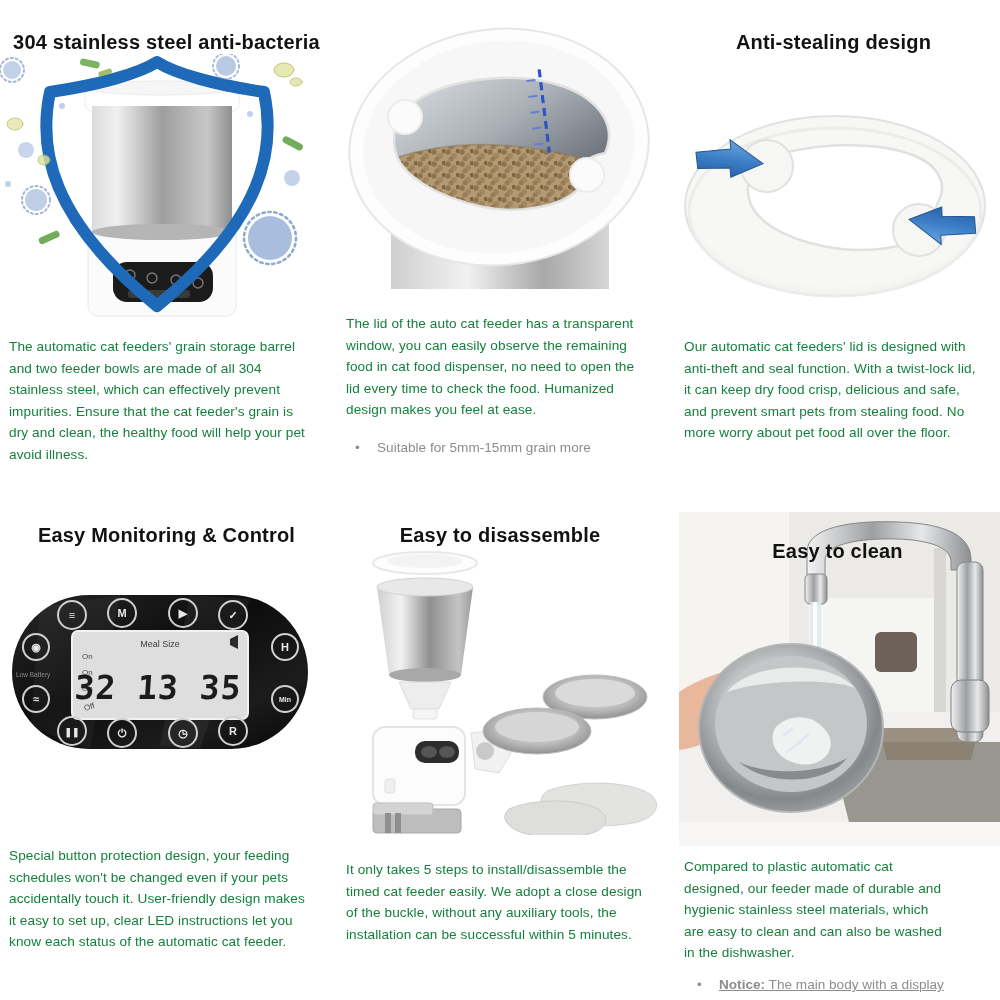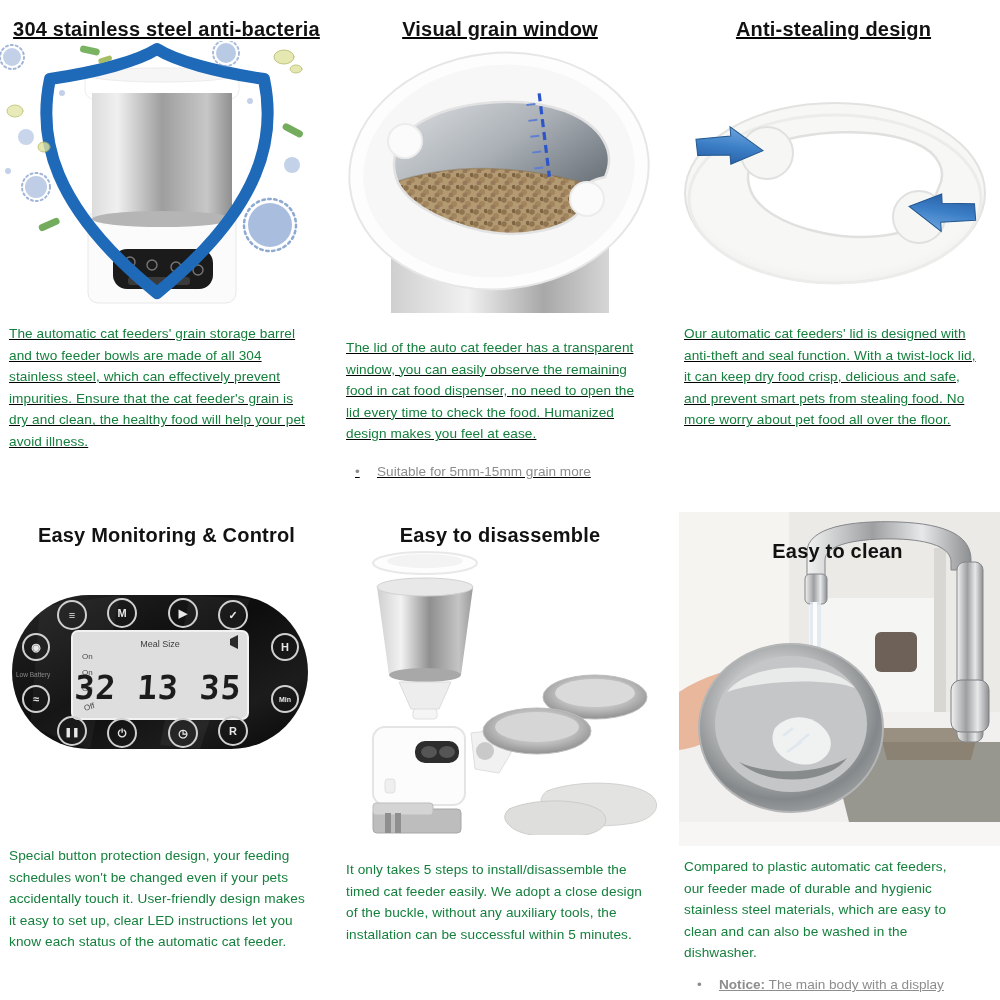--- a/index.html
+++ b/index.html
@@ -1,20 +1,20 @@
 <!DOCTYPE html>
 <html><head>
 <meta charset="utf-8">
 <style>
   html,body{margin:0;padding:0;background:#fff;}
   #canvas{position:relative;width:1000px;height:1000px;background:#fff;overflow:hidden;
           font-family:"Liberation Sans",sans-serif;}
   .cell{position:absolute;}
   .c1{left:0;width:333px;}  .c2{left:333px;width:334px;}  .c3{left:667px;width:333px;}
-  .r1{top:4px;height:510px;text-decoration:underline;}  .r2{top:510px;height:490px;}
+  .r1{top:17px;height:510px;}  .r2{top:510px;height:490px;}
   .cell-title{margin:14px 4px 0 4px;text-align:center;font-size:20px;font-weight:bold;
               color:#121212;letter-spacing:0.2px;}
   .figure{position:relative;width:100%;}
   .r1 .figure{height:272px;}
   .r2 .figure{height:288px;}
   .figure svg{display:block;width:100%;height:100%;}
   .copy{font-size:13.6px;line-height:21.6px;color:#15803d;letter-spacing:0.1px;}
   .c1 .copy{padding:10px 26px 0 9px;}
   .c2 .copy{padding:24px 24px 0 13px;}
   .c3 .copy{padding:10px 18px 0 17px;}
@@ -88,21 +88,20 @@
           <circle cx="62" cy="52" r="3" fill="#9ab2da" opacity="0.6"></circle>
           <circle cx="250" cy="60" r="3" fill="#9ab2da" opacity="0.6"></circle>
           <circle cx="8" cy="130" r="3" fill="#9ab2da" opacity="0.6"></circle>
         </g>
       </svg>
     </div>
     <div class="copy">The automatic cat feeders' grain storage barrel and two feeder bowls are made of all 304 stainless steel, which can effectively prevent impurities. Ensure that the cat feeder's grain is dry and clean, the healthy food will help your pet avoid illness.</div>
   </div>
 
   <div class="cell c2 r1">
-    <div class="cell-title">Visual grain window</div>
     <div class="figure">
       <svg viewBox="0 0 334 272">
         <defs>
           <linearGradient id="steel2" x1="0" y1="0" x2="1" y2="0">
             <stop offset="0" stop-color="#cfcfcf"></stop>
               <stop offset="0.35" stop-color="#f1f1f1"></stop>
             <stop offset="0.7" stop-color="#a8a8a8"></stop>
               <stop offset="1" stop-color="#d6d6d6"></stop>
           </linearGradient>
           <linearGradient id="inner2" x1="0" y1="0" x2="1" y2="1">
@@ -378,20 +377,20 @@
           <ellipse cx="112" cy="212" rx="76" ry="68" fill="#c4c6c7"></ellipse>
           <path d="M48,180 C70,150 150,146 176,176 C150,166 80,168 48,180 Z" fill="#f2f2f2" opacity="0.8"></path>
           <path d="M60,250 C90,276 150,272 168,246 C140,262 90,264 60,250 Z" fill="#6f7274" opacity="0.7"></path>
           <path d="M96,216 C110,200 136,202 148,220 C160,238 142,256 120,252 C100,248 88,232 96,216 Z" fill="#ffffff" opacity="0.75"></path>
           <path d="M104,224 l10,-8 M118,232 l12,-10 M108,240 l14,-10" stroke="#dfe8ee" stroke-width="2.5" fill="none"></path>
         </g>
         <rect x="0" y="310" width="321" height="24" fill="#f7f6f4"></rect>
       </svg>
     </div>
     <div class="cell-title">Easy to clean</div>
-    <div class="copy">Compared to plastic automatic cat feeders, our feeder made of durable and hygienic stainless steel materials, which are easy to clean and can also be washed in the dishwasher.</div>
+    <div class="copy">Compared to plastic automatic cat designed, our feeder made of durable and hygienic stainless steel materials, which are easy to clean and can also be washed in the dishwasher.</div>
     <div class="bullet">
       <span class="dot"></span>
       <span><span class="notice-strong">Notice:</span><span class="notice-rest"> The main body with a display cannot be washed in water.</span></span>
     </div>
   </div>
 
 </div>
 
 </body></html>

